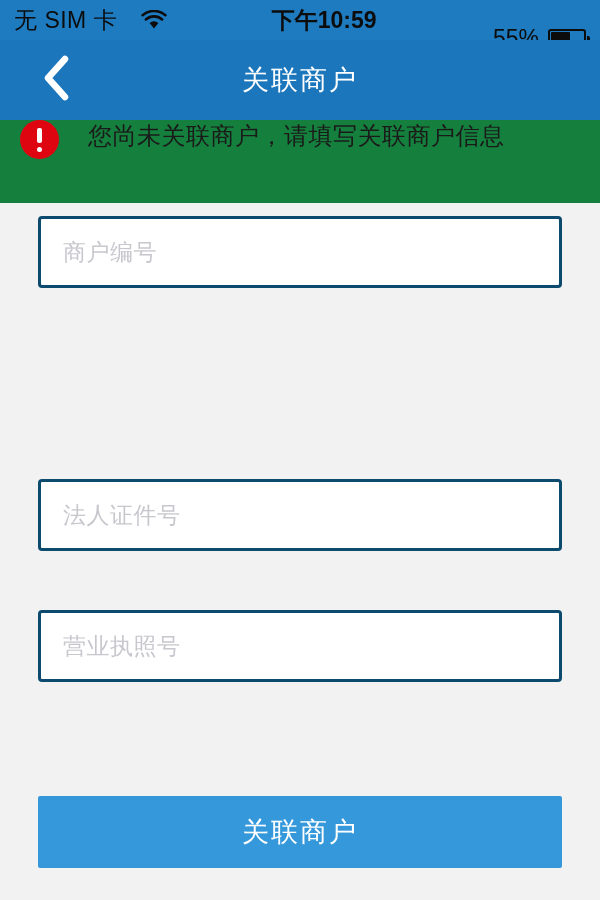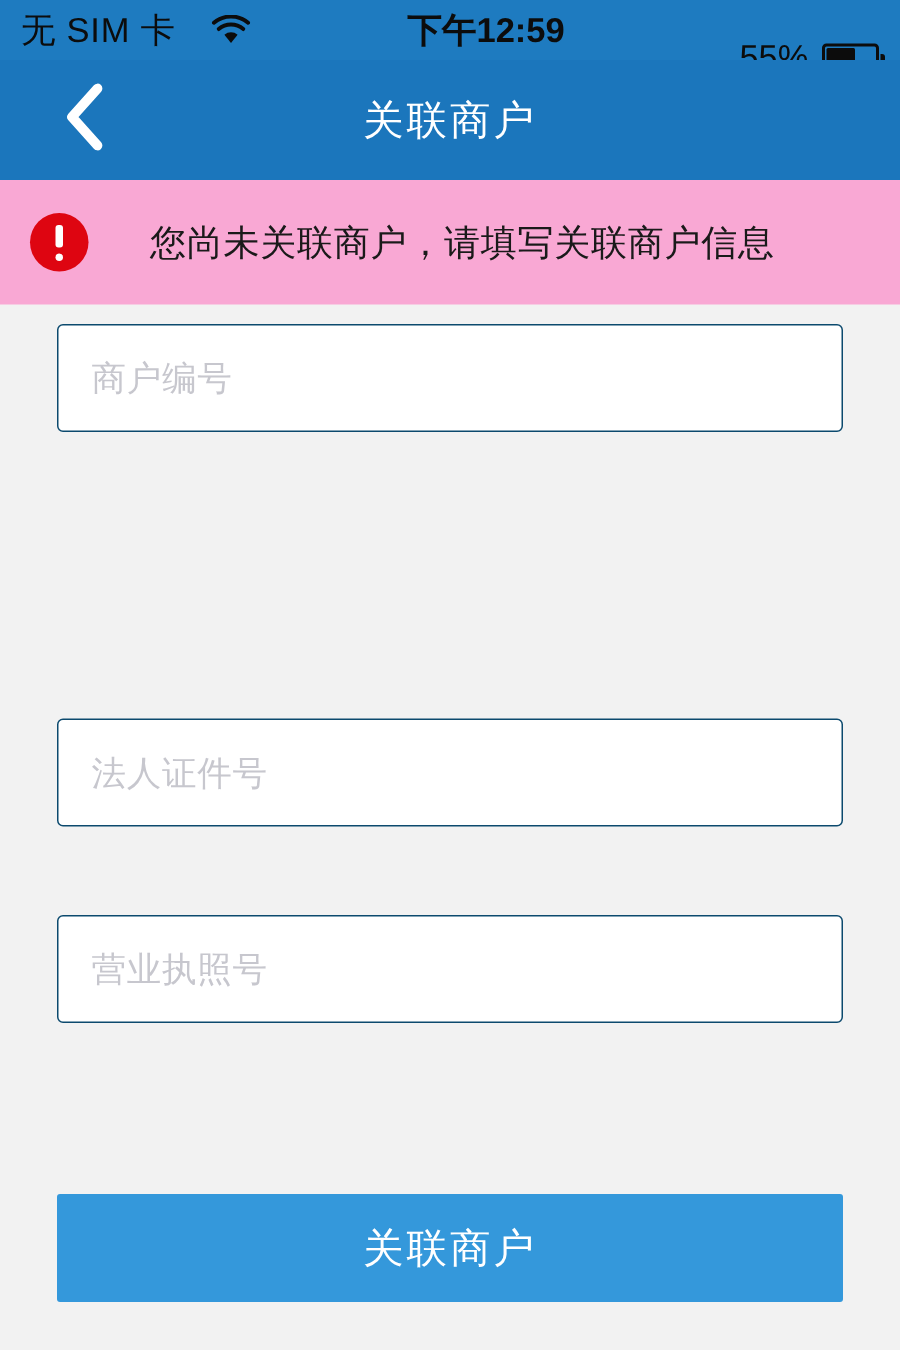--- a/index.html
+++ b/index.html
@@ -129,26 +129,24 @@
     font-size: 27px;
     letter-spacing: 2px;
   }
 
   
   .alert-banner {
     position: absolute;
     left: 0; top: 120px;
     width: 600px;
     height: 83px;
-    background: #f9a8d4;
-    display: flex;
-    align-items: center;
+    background: #15803d;
+    display: flex;
     box-sizing: border-box;
     padding-left: 20px;
-    gap: 12px;
   }
   .alert-icon {
     flex: 0 0 auto;
     width: 39px;
     height: 39px;
     border-radius: 50%;
     background: #de0511;
     display: flex;
     align-items: center;
     justify-content: center;
@@ -191,21 +189,21 @@
     left: 0; top: 203px;
     width: 600px;
     height: 697px;
   }
   .field {
     position: absolute;
     left: 38px;
     width: 524px;
     height: 72px;
     background: #ffffff;
-    border: 1px solid #0c4a6e;
+    border: 3px solid #0c4a6e;
     border-radius: 4px;
     box-sizing: border-box;
     display: flex;
     align-items: center;
   }
   .field input {
     width: 100%;
     height: 100%;
     border: 0;
     outline: none;
@@ -253,21 +251,21 @@
     <div class="status-left">
       <span class="status-carrier">无 SIM 卡</span>
       <span class="wifi-icon">
         <svg viewBox="0 0 26 20" width="26" height="20" aria-hidden="true">
           <path d="M13 18.6 L8.6 13.1 a7 7 0 0 1 8.8 0 Z" fill="#0c0c0c"></path>
           <path d="M4.8 9.4 a12.6 12.6 0 0 1 16.4 0" fill="none" stroke="#0c0c0c" stroke-width="2.6" stroke-linecap="round"></path>
           <path d="M1.6 5.2 a17.5 17.5 0 0 1 22.8 0" fill="none" stroke="#0c0c0c" stroke-width="2.6" stroke-linecap="round"></path>
         </svg>
       </span>
     </div>
-    <div class="status-center">下午12:59</div>
+    <div class="status-center">下午10:59</div>
     <div class="status-right">
       <span class="status-battery-pct">55%</span>
       <span class="battery-icon">
         <span class="battery-fill" style="width: 55%;"></span>
       </span>
     </div>
   </div>
 
   <div class="nav-bar">
     <div class="nav-back">

